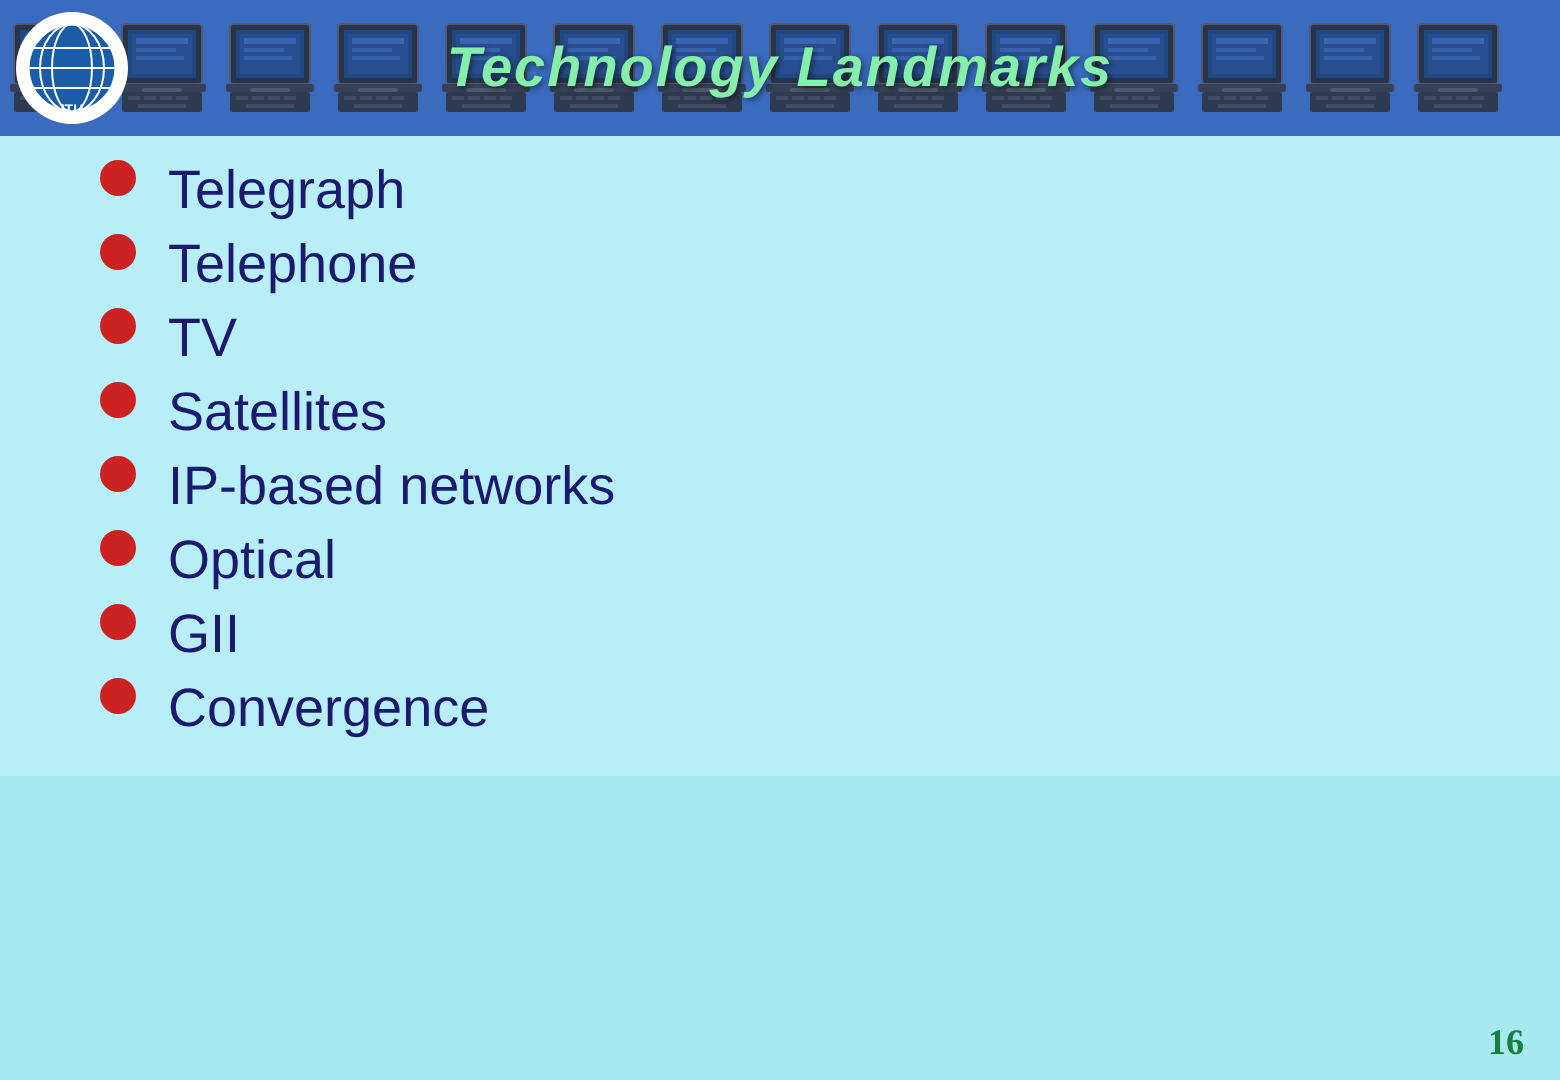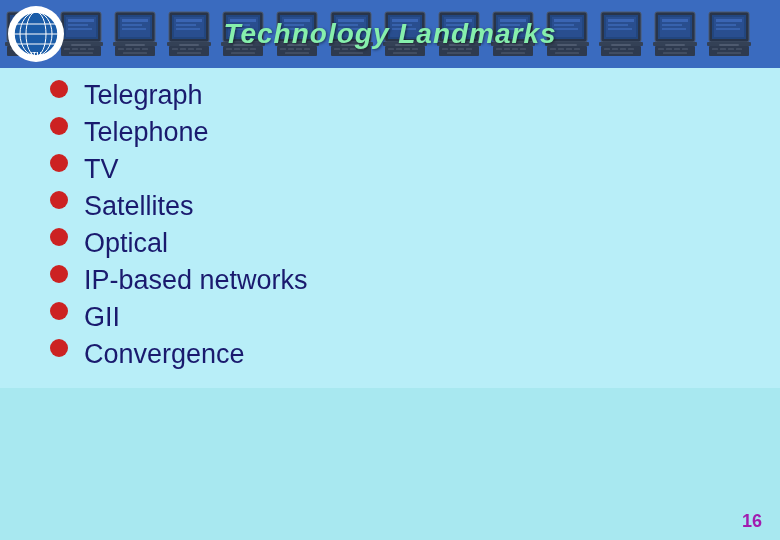--- a/index.html
+++ b/index.html
@@ -112,22 +112,23 @@
       margin-right: 16px;
       flex-shrink: 0;
     }
 
     
     .page-number {
       position: absolute;
       bottom: 8px;
       right: 18px;
       font-size: 18px;
-      color: #a21caf;
+      color: #15803d;
       font-weight: bold;
+      font-family: Liberation Serif, serif;
     }
   </style>
 </head>
 <body>
 
 <div class="header">
   <div class="header-bg">
 
   <div class="laptop-icon">
       <svg class="laptop-svg" viewBox="0 0 48 52" xmlns="http://www.w3.org/2000/svg">
@@ -457,25 +458,25 @@
       <li>
         <span class="bullet-dot"></span>
         <span>TV</span>
       </li>
       <li>
         <span class="bullet-dot"></span>
         <span>Satellites</span>
       </li>
       <li>
         <span class="bullet-dot"></span>
+        <span>IP-based networks</span>
+      </li>
+      <li>
+        <span class="bullet-dot"></span>
         <span>Optical</span>
-      </li>
-      <li>
-        <span class="bullet-dot"></span>
-        <span>IP-based networks</span>
       </li>
       <li>
         <span class="bullet-dot"></span>
         <span>GII</span>
       </li>
       <li>
         <span class="bullet-dot"></span>
         <span>Convergence</span>
       </li>
     </ul>

